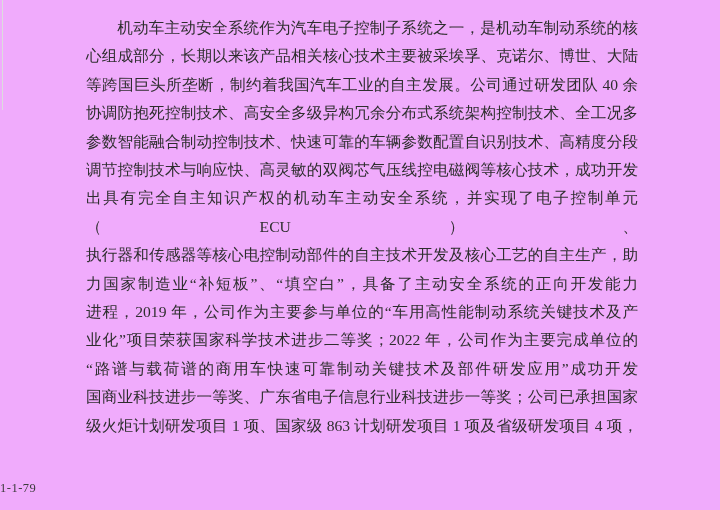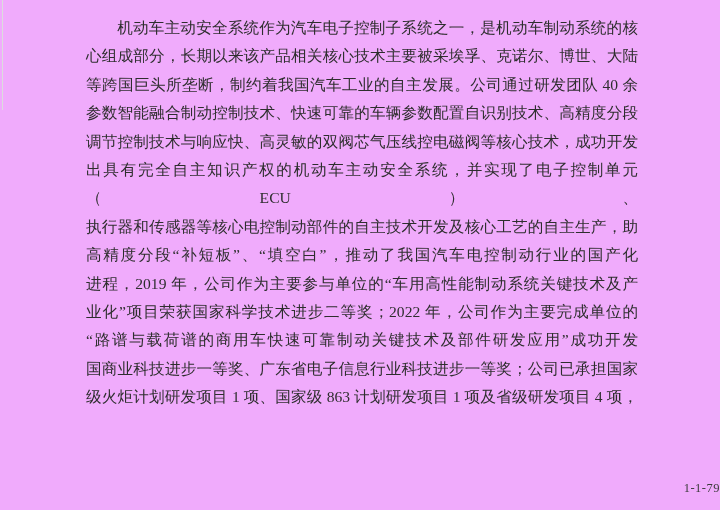--- a/index.html
+++ b/index.html
@@ -39,40 +39,41 @@
     color: #2e2e2e;
   }
   .line:first-child {
     text-indent: 2em;
   }
   .page-footer {
     position: absolute;
     left: 0;
     right: 0;
     bottom: 14px;
-    text-align: right;
+    text-align: left;
     font-size: 12.5px;
     letter-spacing: 0.5px;
     color: #3a3a3a;
   }
 </style>
 </head>
 <body>
 
 <div class="doc-page">
   <div class="scan-edge"></div>
   <div class="body-text">
       <div class="line">机动车主动安全系统作为汽车电子控制子系统之一，是机动车制动系统的核</div>
       <div class="line">心组成部分，长期以来该产品相关核心技术主要被采埃孚、克诺尔、博世、大陆</div>
       <div class="line">等跨国巨头所垄断，制约着我国汽车工业的自主发展。公司通过研发团队 40 余</div>
+      <div class="line">协调防抱死控制技术、高安全多级异构冗余分布式系统架构控制技术、全工况多</div>
       <div class="line">参数智能融合制动控制技术、快速可靠的车辆参数配置自识别技术、高精度分段</div>
       <div class="line">调节控制技术与响应快、高灵敏的双阀芯气压线控电磁阀等核心技术，成功开发</div>
       <div class="line">出具有完全自主知识产权的机动车主动安全系统，并实现了电子控制单元（ECU）、</div>
       <div class="line">执行器和传感器等核心电控制动部件的自主技术开发及核心工艺的自主生产，助</div>
-      <div class="line">高精度分段“补短板”、“填空白”，推动了我国汽车电控制动行业的国产化</div>
+      <div class="line">力国家制造业“补短板”、“填空白”，具备了主动安全系统的正向开发能力</div>
       <div class="line">进程，2019 年，公司作为主要参与单位的“车用高性能制动系统关键技术及产</div>
       <div class="line">业化”项目荣获国家科学技术进步二等奖；2022 年，公司作为主要完成单位的</div>
       <div class="line">“路谱与载荷谱的商用车快速可靠制动关键技术及部件研发应用”成功开发</div>
       <div class="line">国商业科技进步一等奖、广东省电子信息行业科技进步一等奖；公司已承担国家</div>
       <div class="line">级火炬计划研发项目 1 项、国家级 863 计划研发项目 1 项及省级研发项目 4 项，</div>
     </div>
   <div class="page-footer">1-1-79</div>
 </div>
 
 </body></html>

